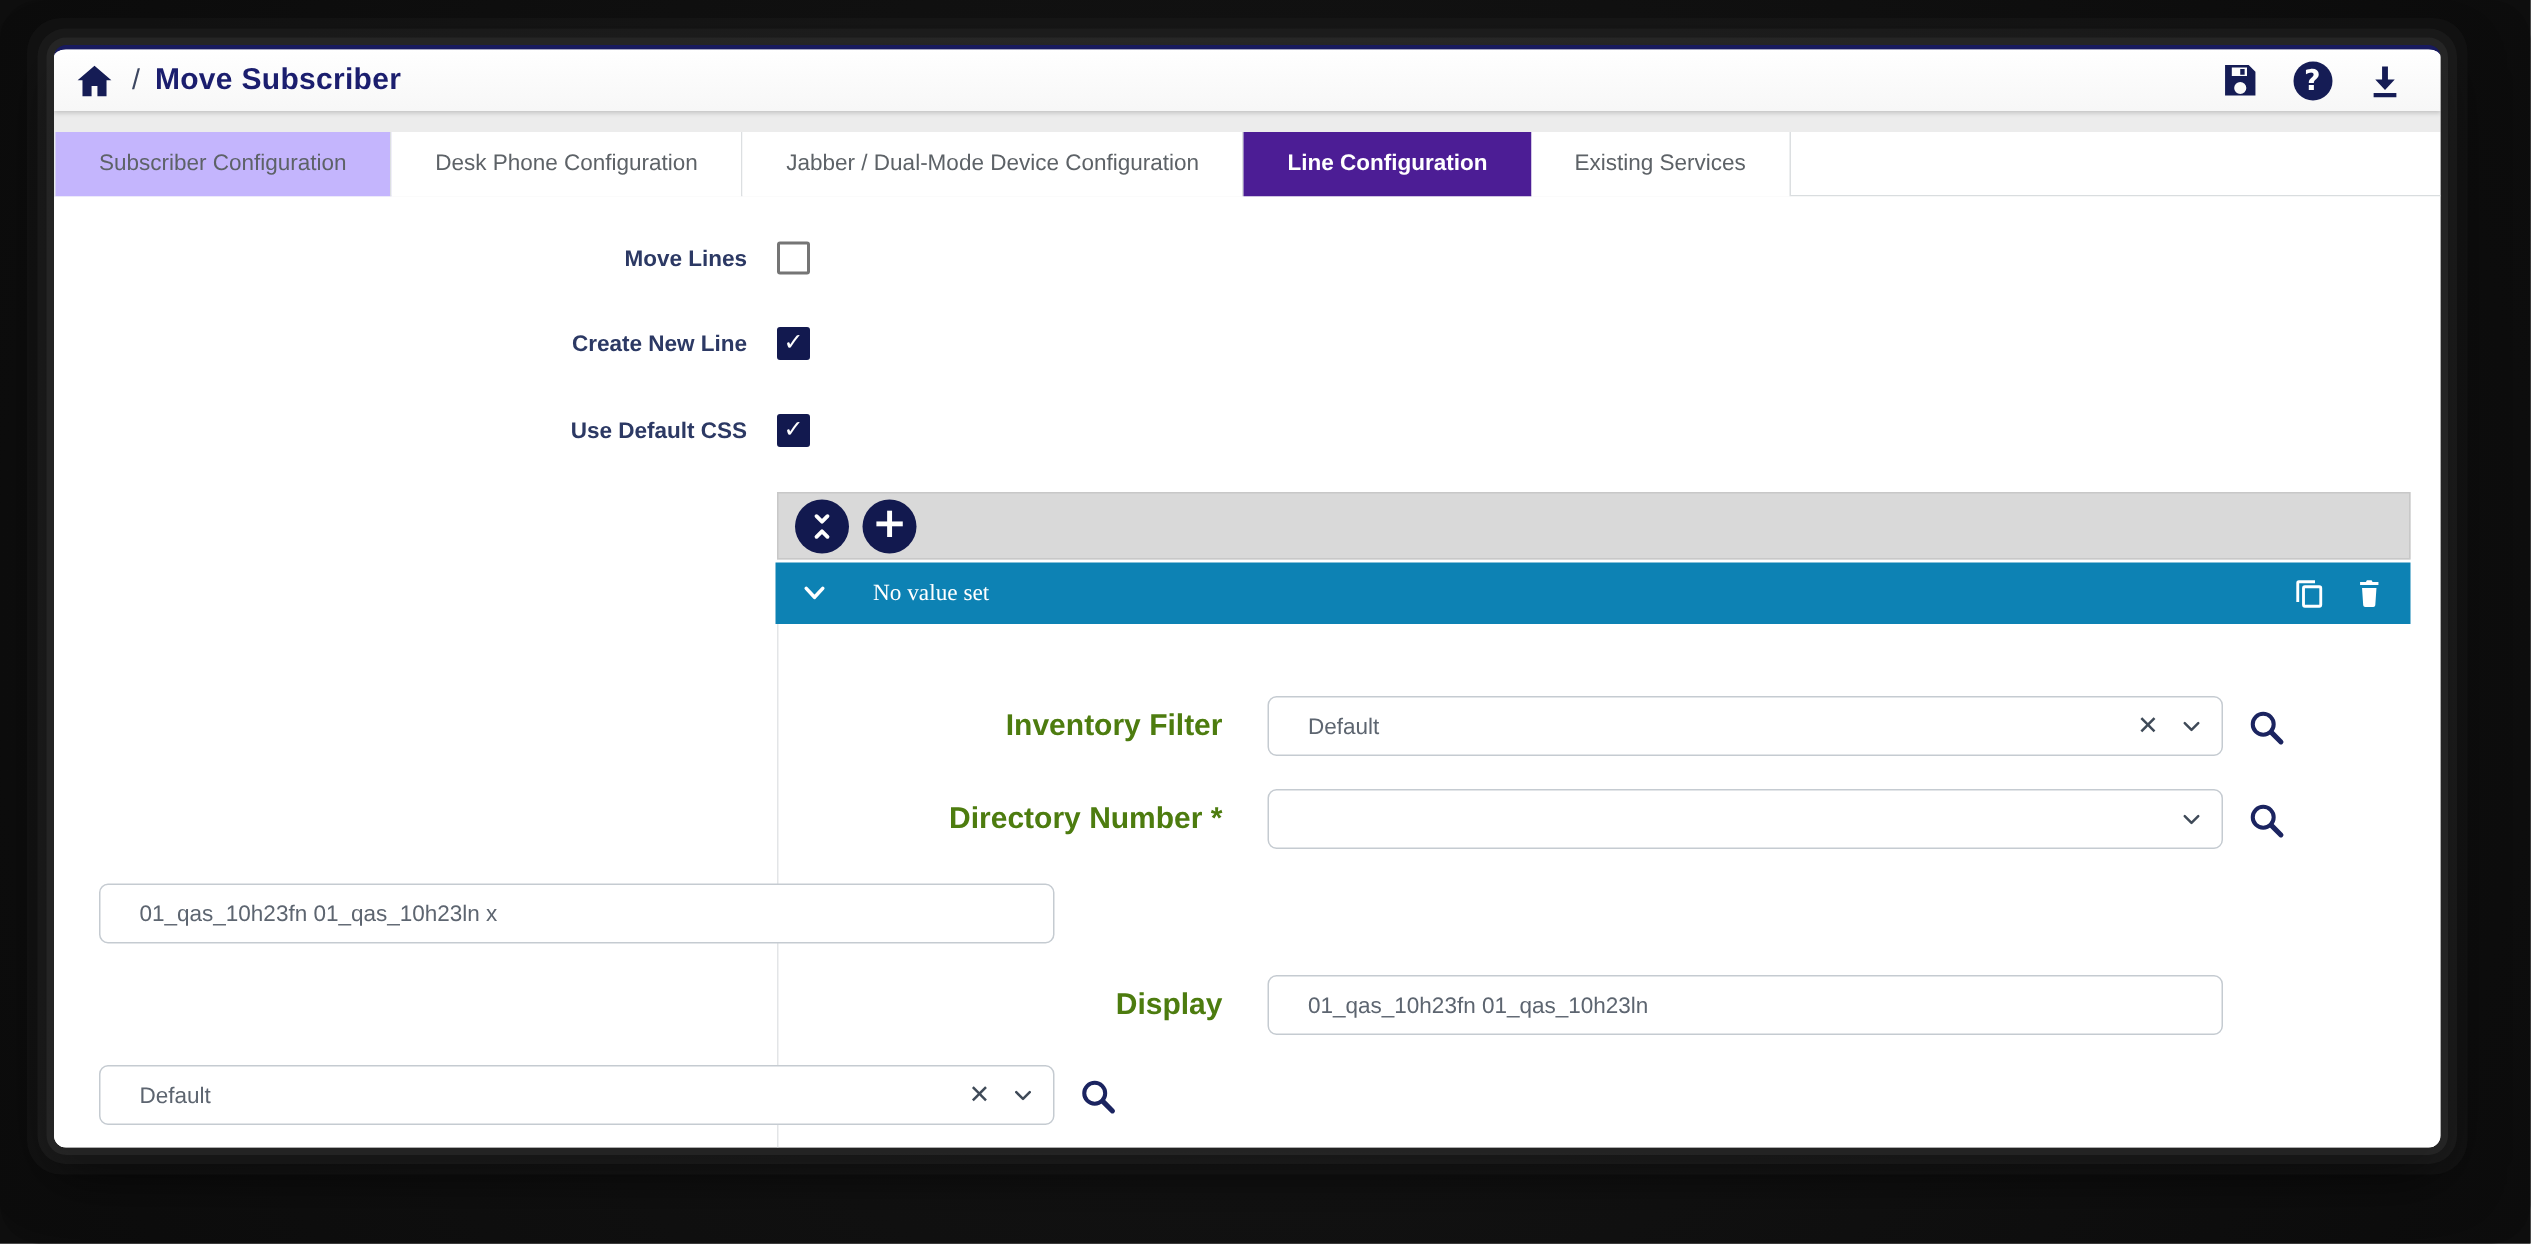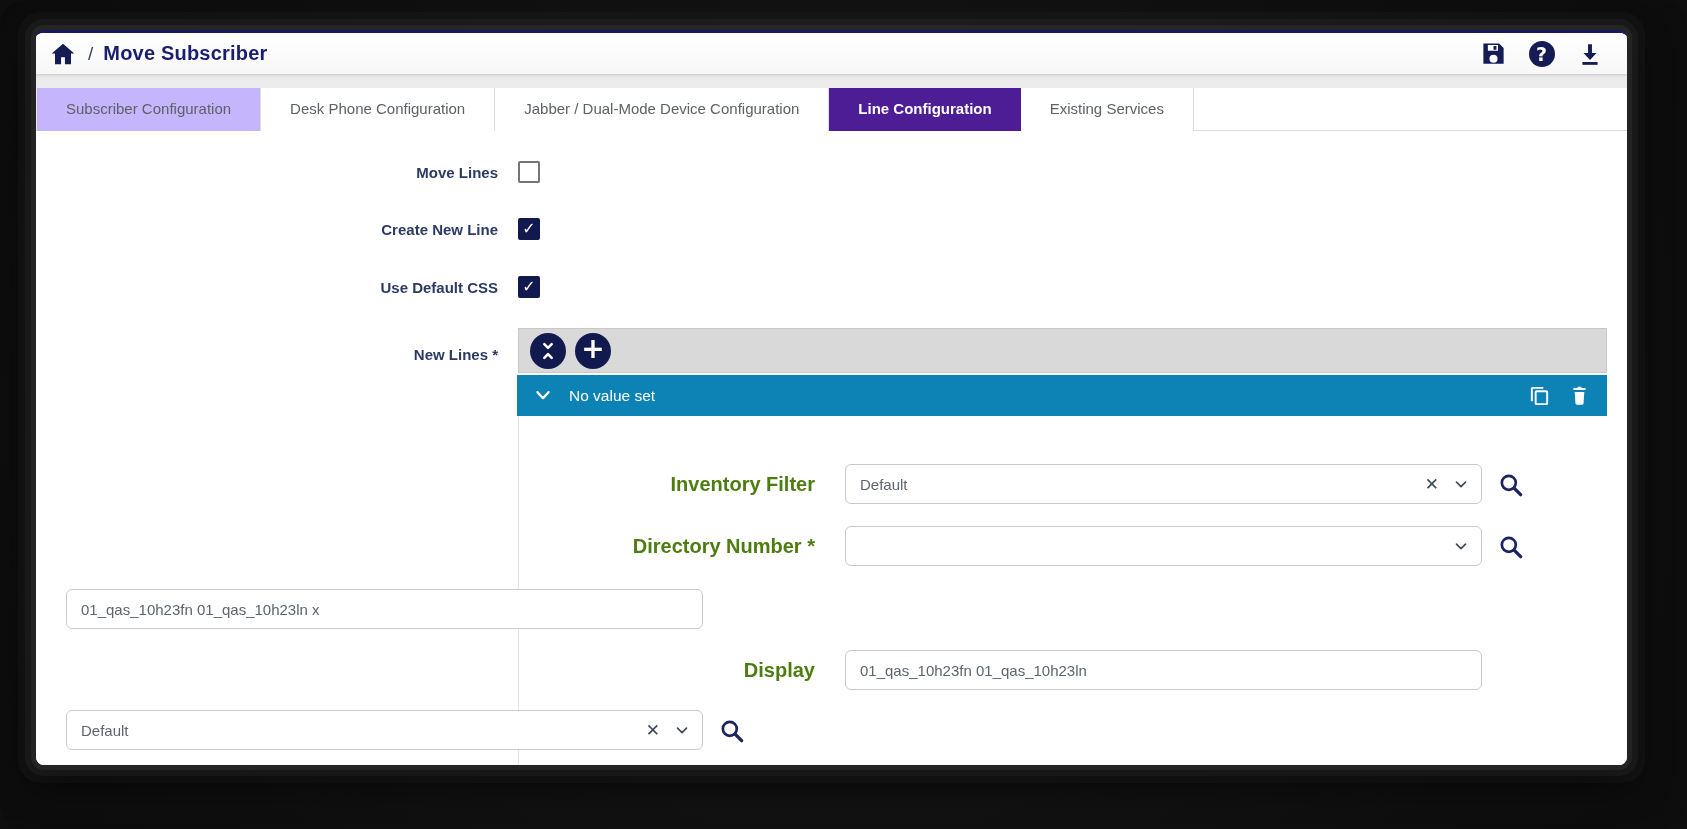--- a/index.html
+++ b/index.html
@@ -49,31 +49,31 @@
   .nl-label { position:absolute; top:215px; }
 
   
   .group-toolbar { position:absolute; left:482px; top:197px; width:1089px; height:45px; background:#d9d9d9;
     border:1px solid #c8c8c8; display:flex; align-items:center; padding-left:11px; gap:9px; }
   .circle-btn { width:36px; height:36px; border-radius:50%; background:#12194f; display:flex; align-items:center; justify-content:center; cursor:pointer; }
   .circle-btn .plus { color:#fff; font-size:28px; font-weight:bold; line-height:1; margin-top:-3px; font-family:"DejaVu Sans",sans-serif; }
 
   .group-header { position:absolute; left:481px; top:244px; width:1090px; height:41px; background:#0d82b4;
     display:flex; align-items:center; padding:0 14px 0 15px; color:#fff; cursor:pointer; }
-  .gh-title { font-size:15.5px; margin-left:13px; }
+  .gh-title { font-size:15.5px; margin-left:26px;font-family:Liberation Serif, serif; }
   .gh-icons { margin-left:auto; display:flex; align-items:center; gap:17px; }
   .gh-ic { width:24px; height:24px; display:inline-flex; cursor:pointer; }
 
   .group-panel { position:absolute; left:482px; top:285px; bottom:0; width:0; border-left:1px solid #e3e5e7; }
 
   
   .frow { position:absolute; left:0; width:1571px; height:40px; display:flex; align-items:center; }
   .flabel { width:779px; text-align:right; font-size:20px; font-weight:bold; color:#4d7c0f; }
   .fieldwrap { position:relative; width:637px; height:40px; margin-left:30px; }
-  .finput { width:100%; height:40px; border:1px solid #c5cbd1; border-radius:6px; padding:0 14px; font-size:15px;
+  .finput { width:100%; height:40px; border:1px solid #c5cbd1; border-radius:6px; padding:0 26px; font-size:15px;
     color:#5d6570; font-family:"Liberation Sans","DejaVu Sans",sans-serif; outline:none; background:#fff; }
   .fieldwrap.has-icons .finput { padding-right:72px; }
   .fieldwrap.has-chev .finput { padding-right:44px; }
   .in-icons { position:absolute; right:12px; top:0; height:40px; display:flex; align-items:center; gap:13px; }
   .clear-x { font-size:17px; color:#3f4a58; cursor:pointer; line-height:1; font-family:"DejaVu Sans",sans-serif; }
   .chev { display:inline-flex; cursor:pointer; }
   .search-btn { margin-left:15px; display:inline-flex; cursor:pointer; }
 
   svg { display:block; }
 </style>
@@ -130,21 +130,20 @@
             <span class="mark">✓</span>
           </span>
       </div>
       <div class="cb-row" style="top:145px;">
         <span class="cb-label">Use Default CSS</span>
         <span class="checkbox checked">
             <span class="mark">✓</span>
           </span>
       </div>
 
-      <div class="nl-label">New Lines *</div>
 
       <div class="group-toolbar">
         <span class="circle-btn">
           <svg width="22" height="22" viewBox="0 0 24 24" fill="none" stroke="#ffffff" stroke-width="2.8" stroke-linecap="round" stroke-linejoin="round">
             <polyline points="8,4.5 12,8.5 16,4.5"></polyline>
               <polyline points="8,19.5 12,15.5 16,19.5"></polyline>
           </svg>
         </span>
         <span class="circle-btn">
             <span class="plus">+</span>

